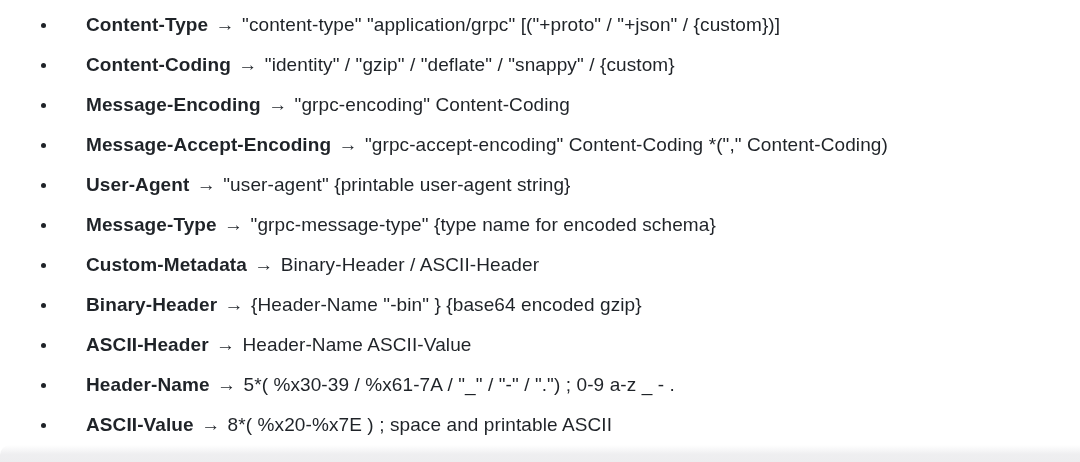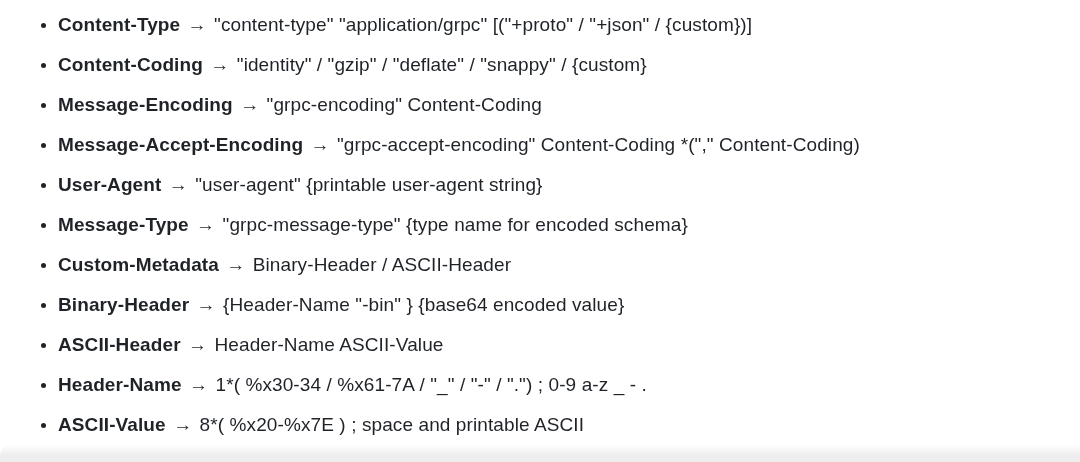--- a/index.html
+++ b/index.html
@@ -28,20 +28,21 @@
     margin: 0 0 17px 0;
     white-space: nowrap;
     letter-spacing: 0.1px;
   }
   ul.spec-list li::marker {
     color: #1f2328;
     font-size: 17px;
   }
   .term {
     font-weight: 700;
+    margin-left: 28px;
   }
   .arrow {
     padding: 0 2px;
     font-weight: 400;
   }
   .seg { font-style: normal; }
   .seg.italic { }
   .bottom-strip {
     position: absolute;
     left: 0;
@@ -58,19 +59,19 @@
 
 <div class="page">
   <ul class="spec-list">
       <li><span class="term">Content-Type</span><span class="arrow"> → </span><span><span class="seg">"content-type" "application/grpc" [("+proto" / "+json" / {</span><span class="seg italic">custom</span><span class="seg">})]</span></span></li>
       <li><span class="term">Content-Coding</span><span class="arrow"> → </span><span><span class="seg">"identity" / "gzip" / "deflate" / "snappy" / {</span><span class="seg italic">custom</span><span class="seg">}</span></span></li>
       <li><span class="term">Message-Encoding</span><span class="arrow"> → </span><span><span class="seg">"grpc-encoding" Content-Coding</span></span></li>
       <li><span class="term">Message-Accept-Encoding</span><span class="arrow"> → </span><span><span class="seg">"grpc-accept-encoding" Content-Coding *("," Content-Coding)</span></span></li>
       <li><span class="term">User-Agent</span><span class="arrow"> → </span><span><span class="seg">"user-agent" {</span><span class="seg italic">printable user-agent string</span><span class="seg">}</span></span></li>
       <li><span class="term">Message-Type</span><span class="arrow"> → </span><span><span class="seg">"grpc-message-type" {</span><span class="seg italic">type name for encoded schema</span><span class="seg">}</span></span></li>
       <li><span class="term">Custom-Metadata</span><span class="arrow"> → </span><span><span class="seg">Binary-Header / ASCII-Header</span></span></li>
-      <li><span class="term">Binary-Header</span><span class="arrow"> → </span><span><span class="seg">{Header-Name "-bin" } {</span><span class="seg italic">base64 encoded value</span><span class="seg">}</span></span></li>
+      <li><span class="term">Binary-Header</span><span class="arrow"> → </span><span><span class="seg">{Header-Name "-bin" } {</span><span class="seg italic">base64 encoded gzip</span><span class="seg">}</span></span></li>
       <li><span class="term">ASCII-Header</span><span class="arrow"> → </span><span><span class="seg">Header-Name ASCII-Value</span></span></li>
-      <li><span class="term">Header-Name</span><span class="arrow"> → </span><span><span class="seg">1*( %x30-34 / %x61-7A / "_" / "-" / ".") ; 0-9 a-z _ - .</span></span></li>
+      <li><span class="term">Header-Name</span><span class="arrow"> → </span><span><span class="seg">5*( %x30-39 / %x61-7A / "_" / "-" / ".") ; 0-9 a-z _ - .</span></span></li>
       <li><span class="term">ASCII-Value</span><span class="arrow"> → </span><span><span class="seg">8*( %x20-%x7E ) ; space and printable ASCII</span></span></li>
     </ul>
   <div class="bottom-strip"></div>
 </div>
 
 </body></html>

